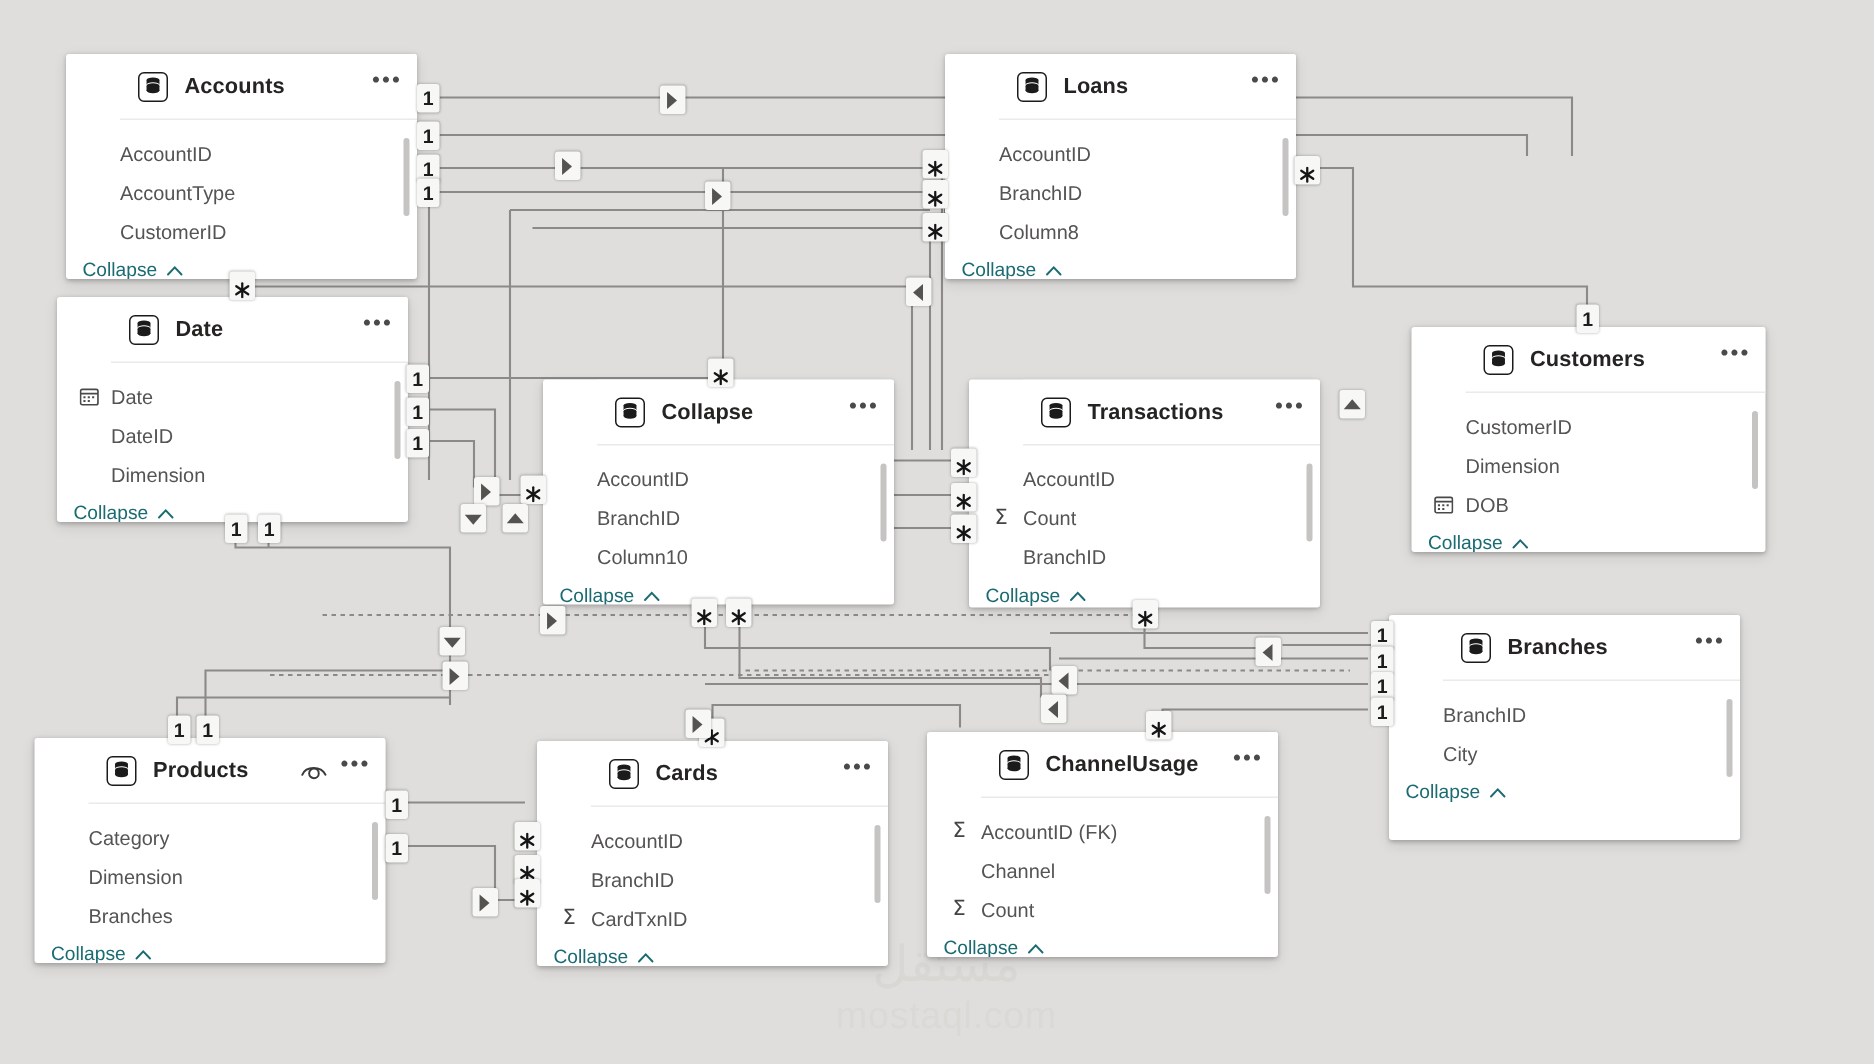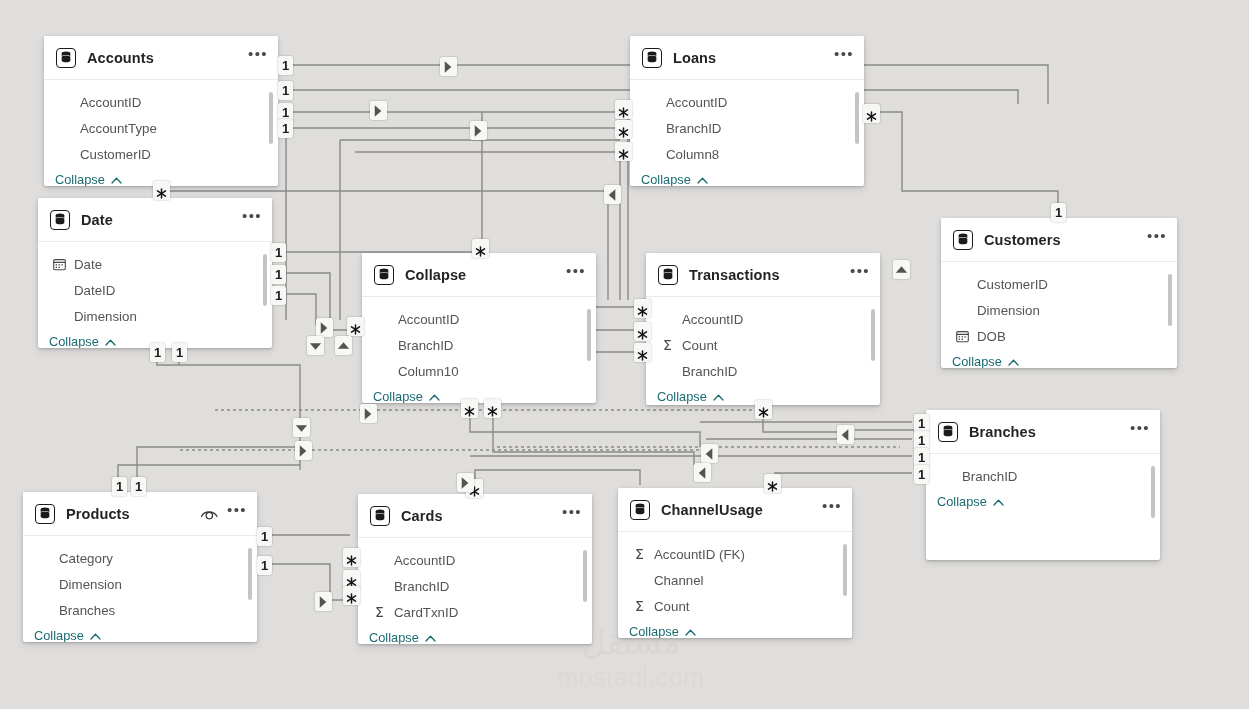--- a/index.html
+++ b/index.html
@@ -56,20 +56,21 @@
     overflow: hidden;
     z-index: 5;
   }
   .card-head {
     height: 44px;
     display: flex;
     align-items: center;
     padding: 0 10px 0 12px;
     background: #fff;
     border-bottom: 1px solid #eceae8;
+    margin-left: 36px;
   }
   .tbl-icon {
     width: 20px; height: 20px;
     border: 1.6px solid #1b1b1b;
     border-radius: 4px;
     display: flex; align-items: center; justify-content: center;
     flex: 0 0 auto;
     margin-right: 11px;
   }
   .tbl-icon svg { display: block; }
@@ -499,20 +500,24 @@
             </svg>
           </div>
           <div class="card-title">Branches</div>
           <div class="dots" style="font-size: 15px;">•••</div>
         </div>
         <div class="card-body">
           <div class="field">
             <span class="fi blank"></span>
             <span>BranchID</span>
           </div>
+          <div class="field">
+            <span class="fi blank"></span>
+            <span>City</span>
+          </div>
           <div class="collapse">
             <span>Collapse</span>
             <span class="chev"><svg width="11" height="7" viewBox="0 0 11 7">
                 <polyline points="1,6 5.5,1.3 10,6" fill="none" stroke="#1b6b72" stroke-width="1.3" stroke-linecap="round"></polyline>
               </svg></span>
           </div>
           <div class="vscroll" style="top: 12px; height: 52px;"></div>
         </div>
       </div>
       <div class="card" style="left: 23px; top: 492px; width: 234px; height: 150px;">

